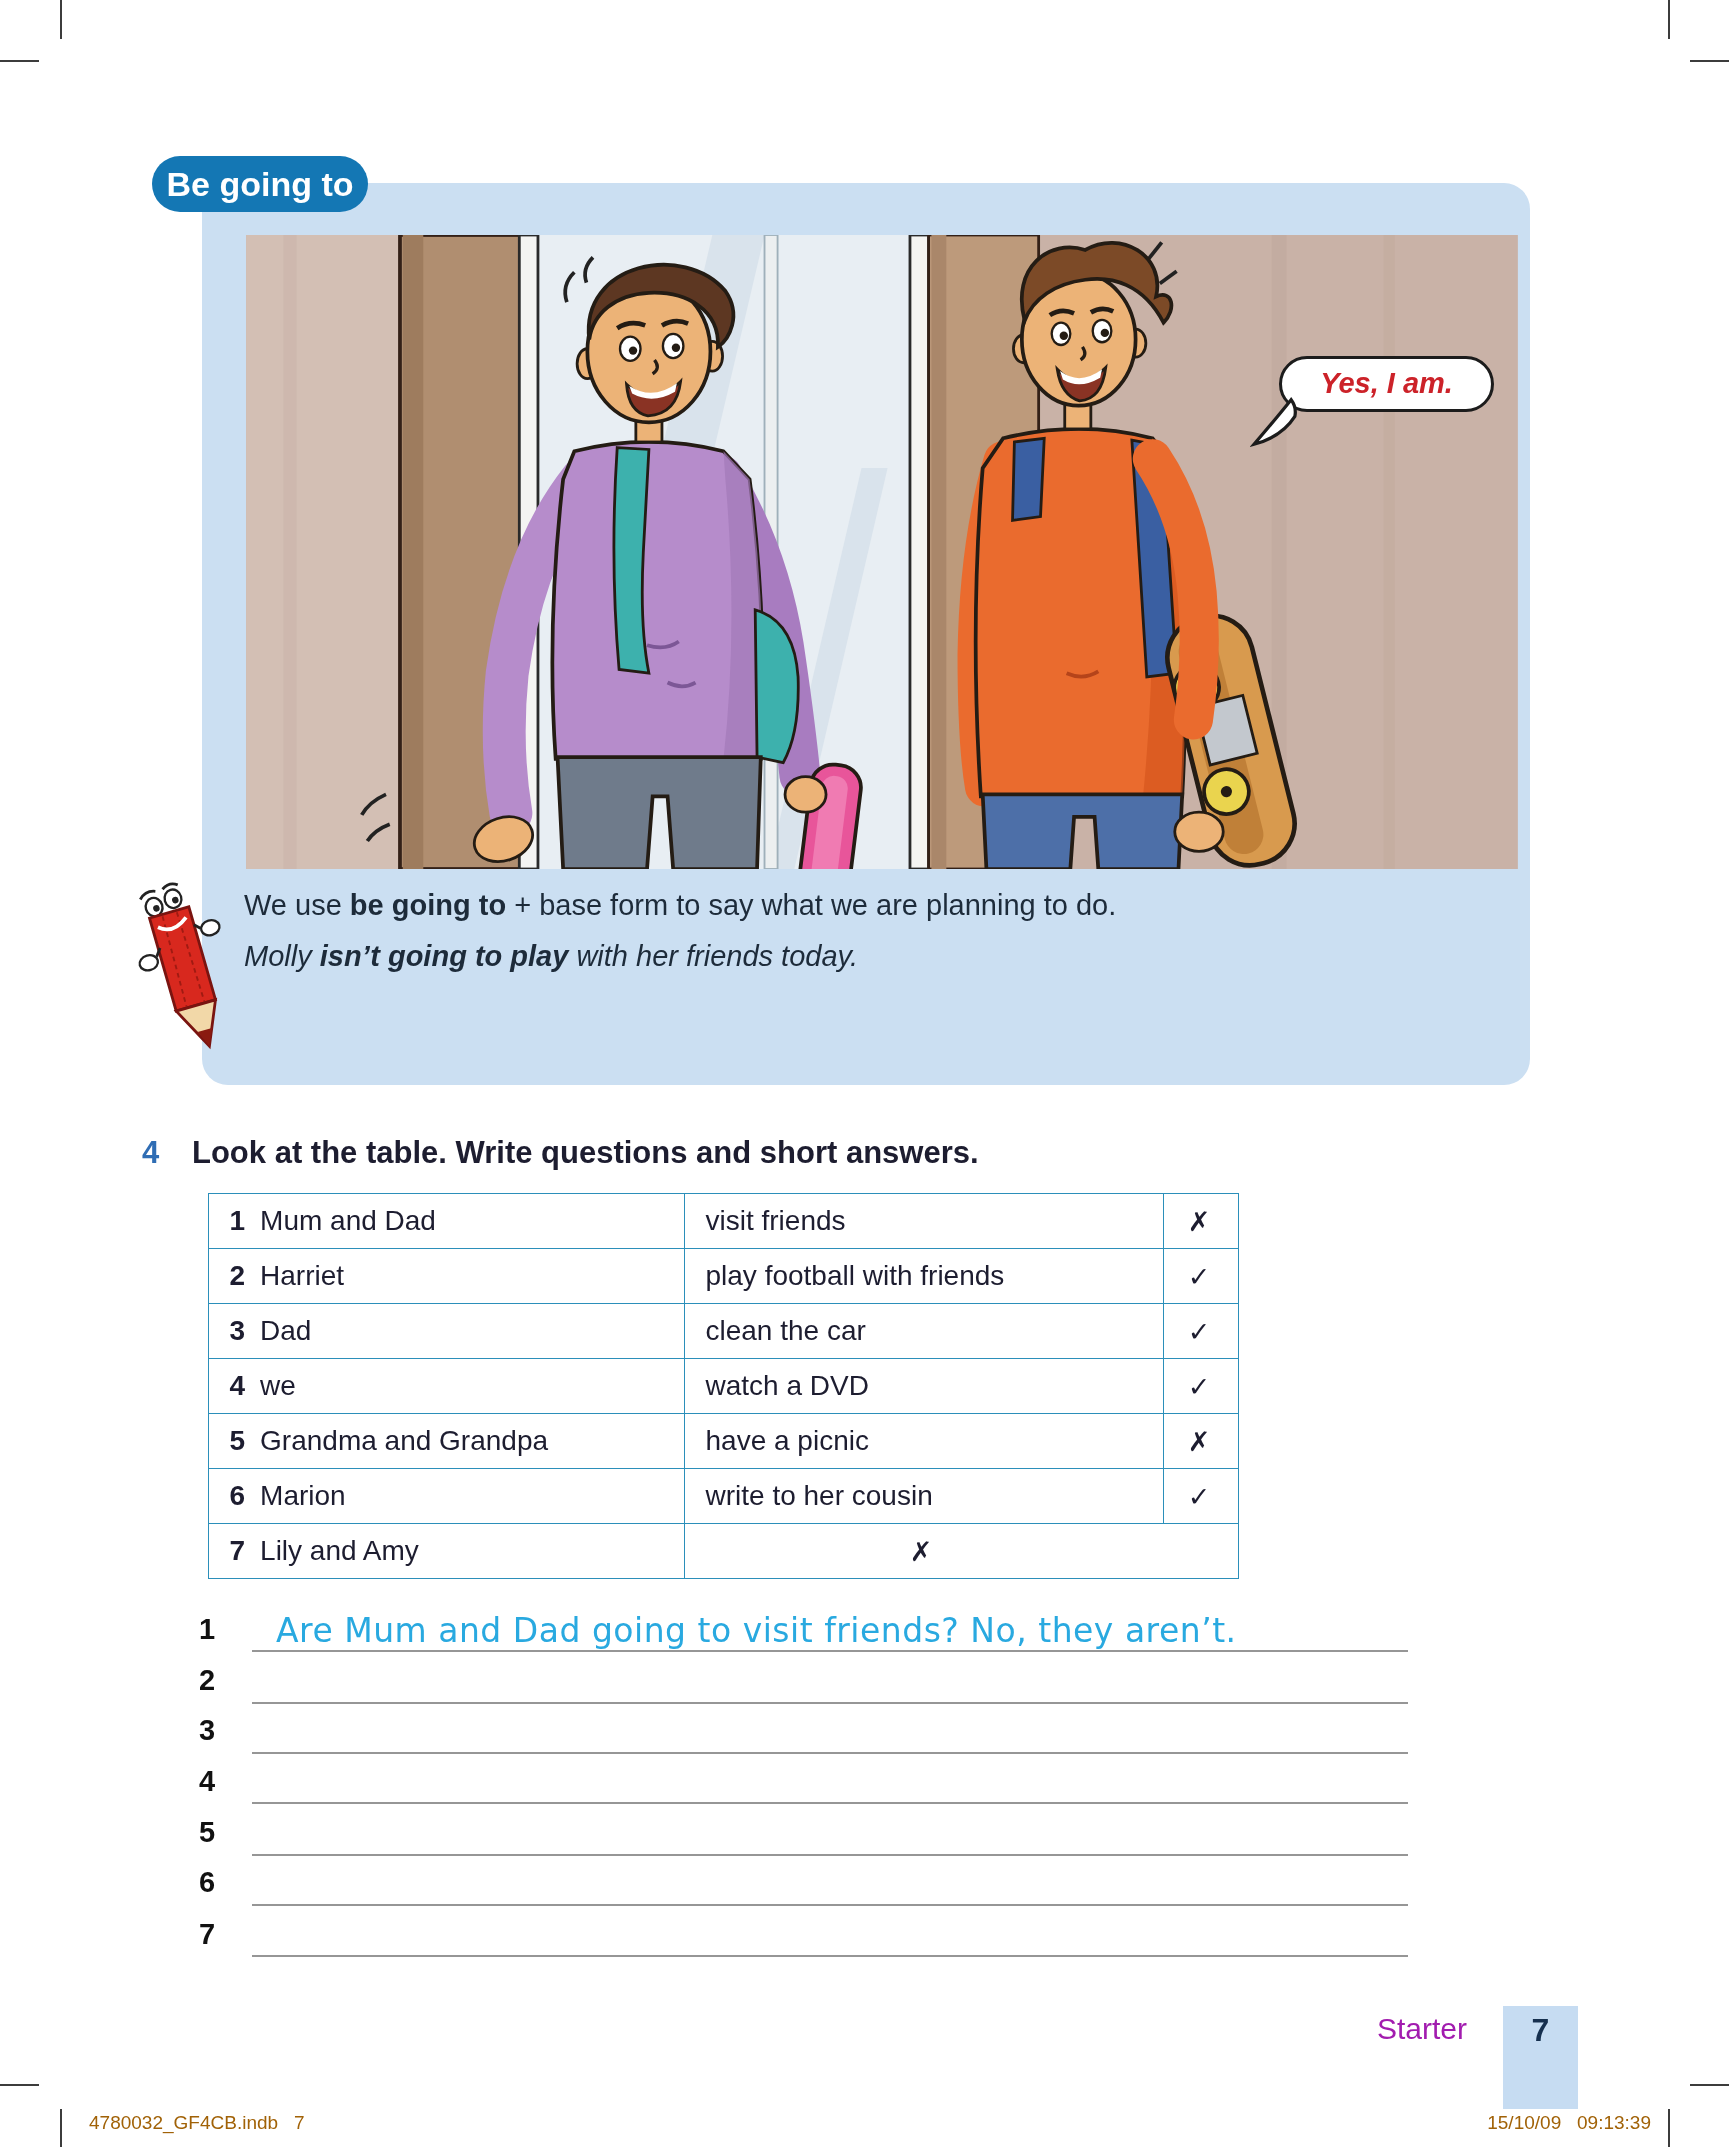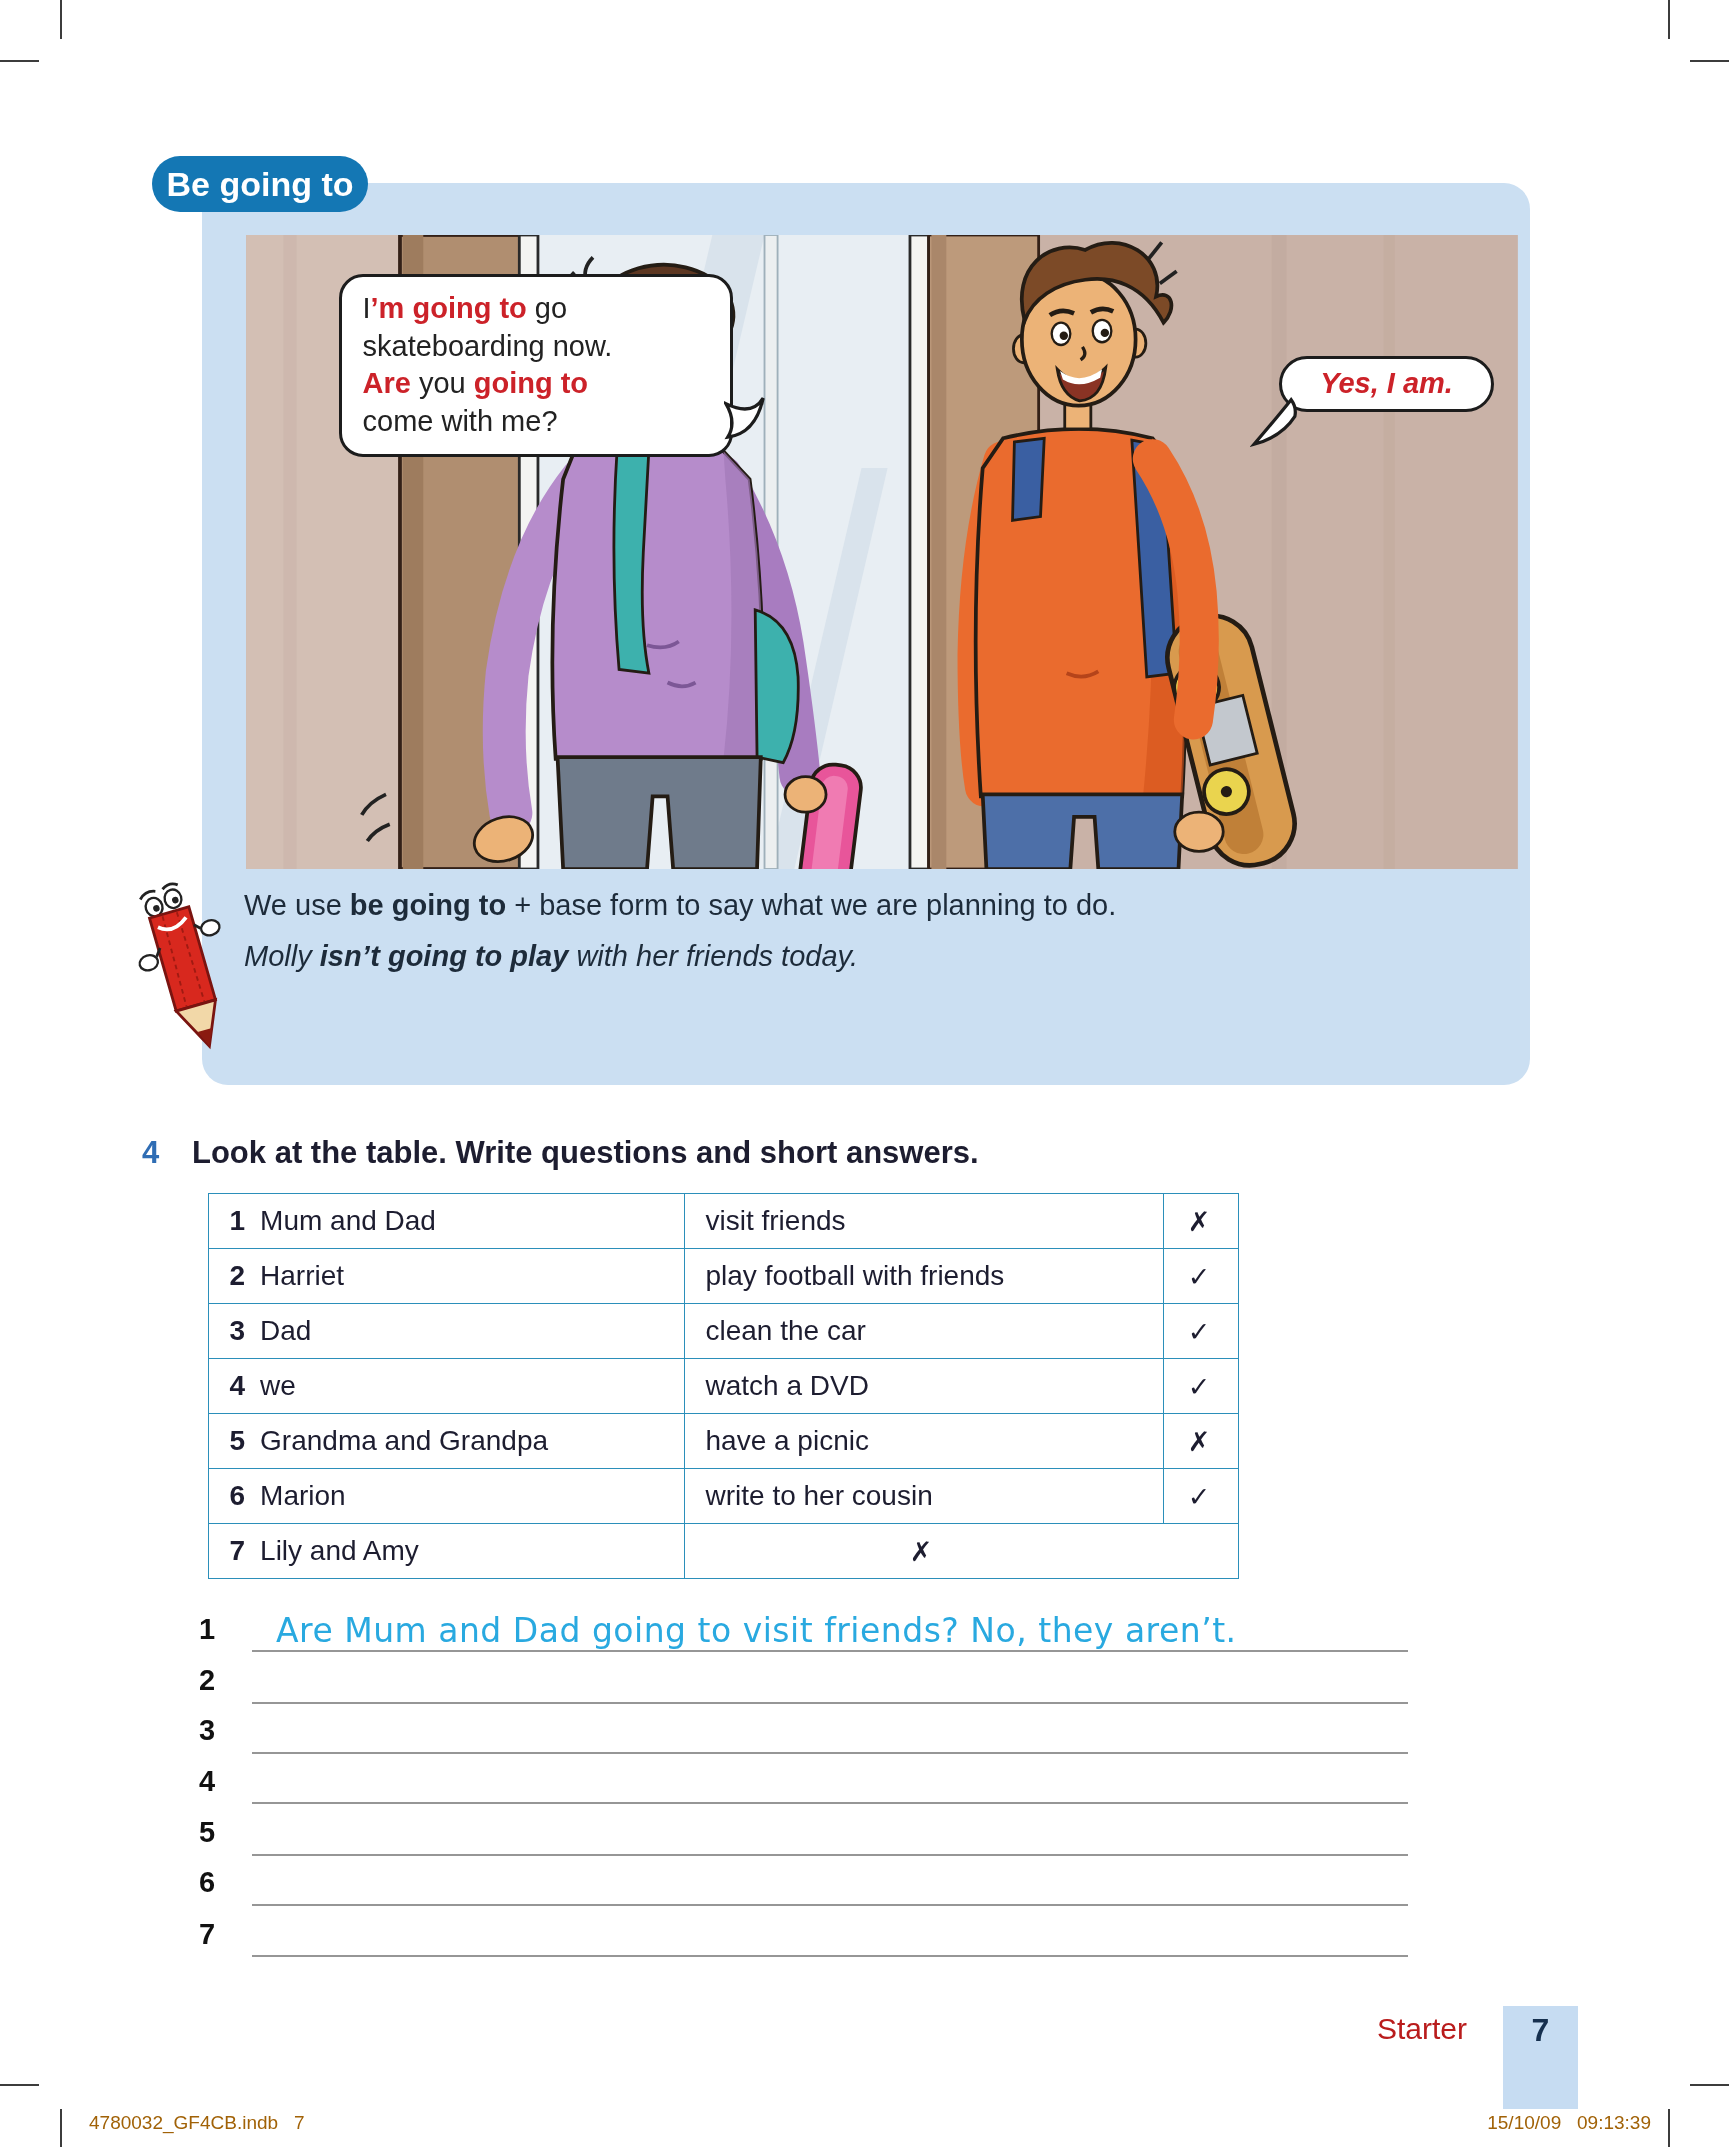--- a/index.html
+++ b/index.html
@@ -48,21 +48,21 @@
   .tcell{display:flex;align-items:center;font-size:28px;color:#1d1d30;padding-left:20.5px;box-sizing:border-box;}
   .tcell.c2,.tcell.c3{border-left:1.9px solid #2b8fba;margin-left:6px;}
   .tcell.c3{justify-content:center;padding-left:0;font-family:"DejaVu Sans", sans-serif;font-size:27px;}
   .tnum{font-weight:bold;margin-right:15px;}
   
   .ans-num{position:absolute;left:191px;width:32px;text-align:center;font-weight:bold;font-size:29px;color:#111111;z-index:2;}
   .ans-line{position:absolute;left:252px;width:1156px;height:47px;border-bottom:2.8px solid #969696;z-index:2;
     display:flex;align-items:flex-end;}
   .ans-text{font-size:33px;color:#29a9e0;padding-left:24px;padding-bottom:0px;letter-spacing:0.5px;font-family:"DejaVu Sans", sans-serif;}
   
-  .footer-section{position:absolute;left:1281px;top:2012px;width:186px;text-align:right;font-size:30px;color:#b91c1c;z-index:2;}
+  .footer-section{position:absolute;left:1281px;top:2012px;width:186px;text-align:right;font-size:30px;color:#a21caf;z-index:2;}
   .page-box{position:absolute;left:1503px;top:2006px;width:75px;height:103px;background:#c6dcf2;z-index:2;
     display:flex;justify-content:center;align-items:flex-start;padding-top:5.6px;box-sizing:border-box;}
   .page-num{font-weight:bold;font-size:32px;color:#16304f;}
   
   .print-info{position:absolute;top:2112px;font-size:19px;color:#a16207;white-space:pre;z-index:2;}
   .print-left{left:89px;}
   .print-right{left:1370px;width:281px;text-align:right;}
 </style>
 </head>
 <body>
@@ -195,29 +195,20 @@
         <circle cx="877" cy="108" r="4.5" fill="#241c14"></circle>
         <circle cx="921" cy="105" r="4.5" fill="#241c14"></circle>
         <path d="M862 86 Q874 78 888 84" stroke="#241c14" stroke-width="5" fill="none"></path>
         <path d="M906 83 Q918 76 930 82" stroke="#241c14" stroke-width="5" fill="none"></path>
         <path d="M897 120 q6 9 -2 14" stroke="#241c14" stroke-width="3.5" fill="none"></path>
         <path d="M870 144 Q894 170 922 142 Q918 176 894 178 Q874 172 870 144 Z" fill="#8a3324" stroke="#241c14" stroke-width="3"></path>
         <path d="M873 146 Q894 162 918 144 L916 153 Q894 166 876 155 Z" fill="#ffffff"></path>
       </g>
     </svg>
 
-    <div class="bubble bubble-left">
-      <div><span>I</span><span class="red">’m going to</span><span> go</span></div>
-      <div><span>skateboarding now.</span></div>
-      <div><span class="red">Are</span><span> you </span><span class="red">going to</span></div>
-      <div><span>come with me?</span></div>
-      <svg class="tail" style="right:-35px;top:119px;" width="41" height="47" viewBox="0 0 44 50">
-        <path d="M2 8 Q30 22 42 2 Q34 40 4 44 Q14 28 2 8 Z" fill="#ffffff" stroke="#1c1c1c" stroke-width="3.5"></path>
-      </svg>
-    </div>
 
     <div class="bubble bubble-right">
       <span>Yes, I am.</span>
       <svg class="tail" style="left:-32px;top:37px;" width="47" height="52" viewBox="0 0 50 56">
         <path d="M44 4 Q28 24 4 52 Q34 44 48 22 Q50 12 44 4 Z" fill="#ffffff" stroke="#1c1c1c" stroke-width="3.5"></path>
       </svg>
     </div>
   </div>
 
   <div class="pencil">

